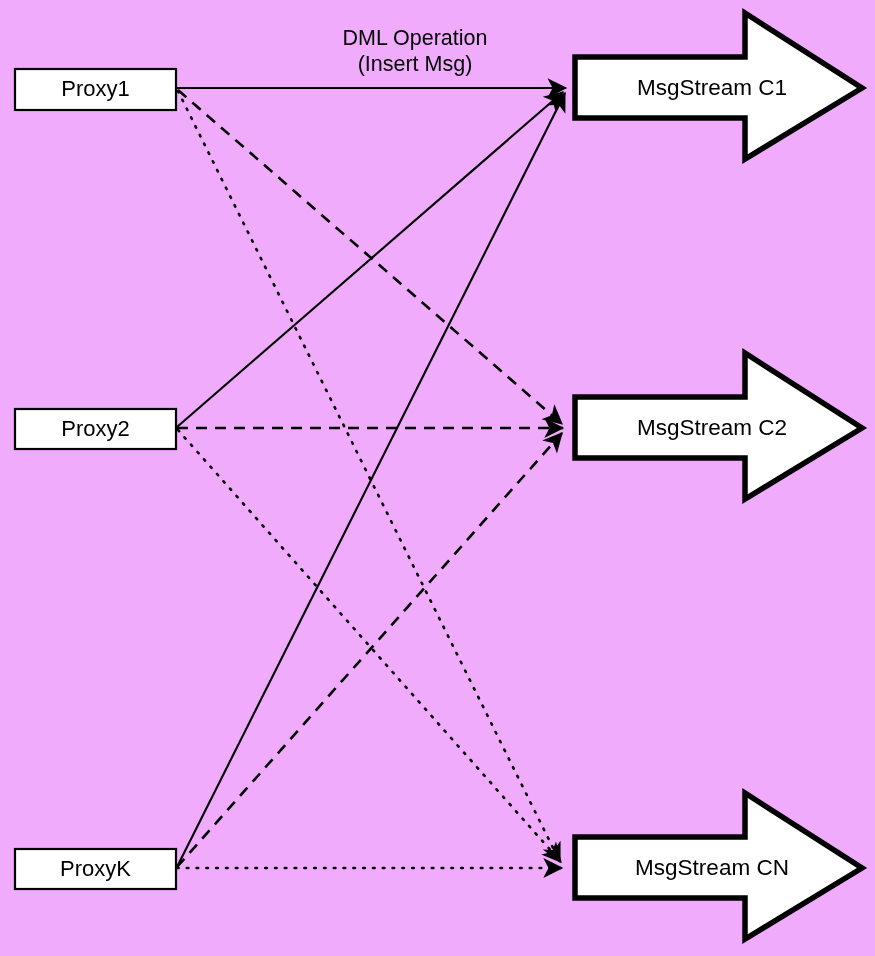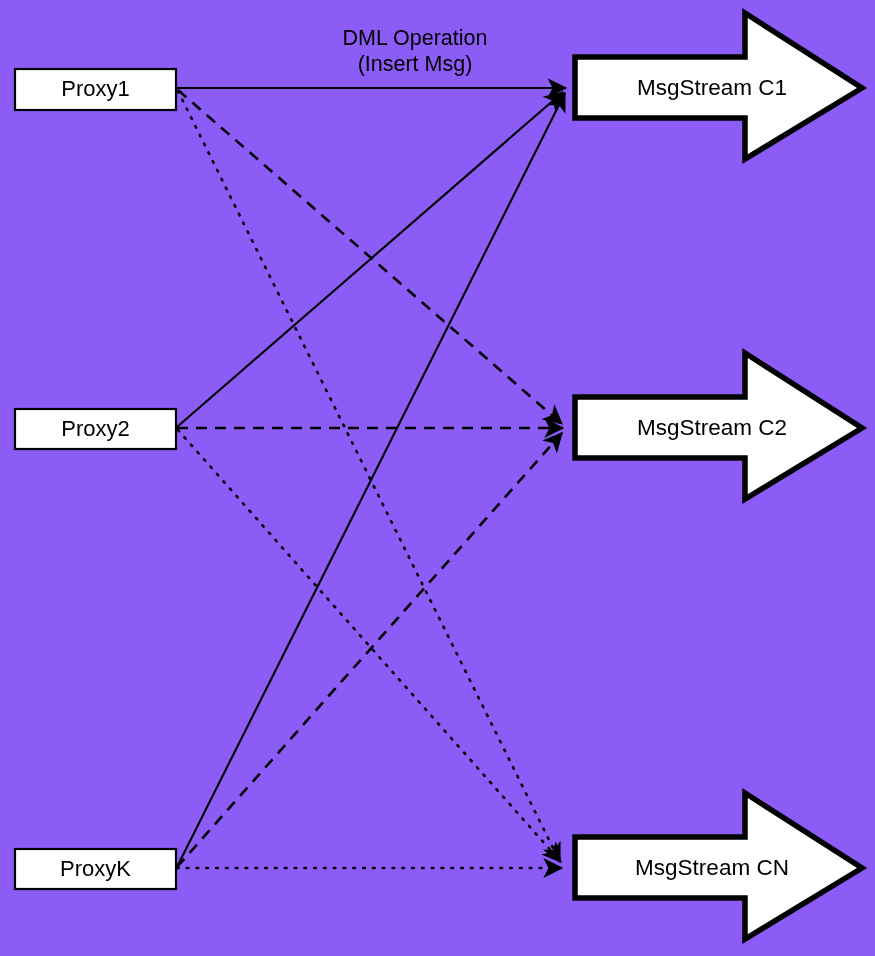--- a/index.html
+++ b/index.html
@@ -8,21 +8,21 @@
     padding: 0;
     background: #ffffff;
   }
   body {
     font-family: "Liberation Sans", sans-serif;
   }
   #diagram-root {
     position: relative;
     width: 875px;
     height: 956px;
-    background: #8b5cf6;
+    background: #f0abfc;
     overflow: hidden;
   }
   #diagram-svg {
     display: block;
     width: 875px;
     height: 956px;
   }
   .proxy-box-rect {
     fill: #ffffff;
     stroke: #000000;

